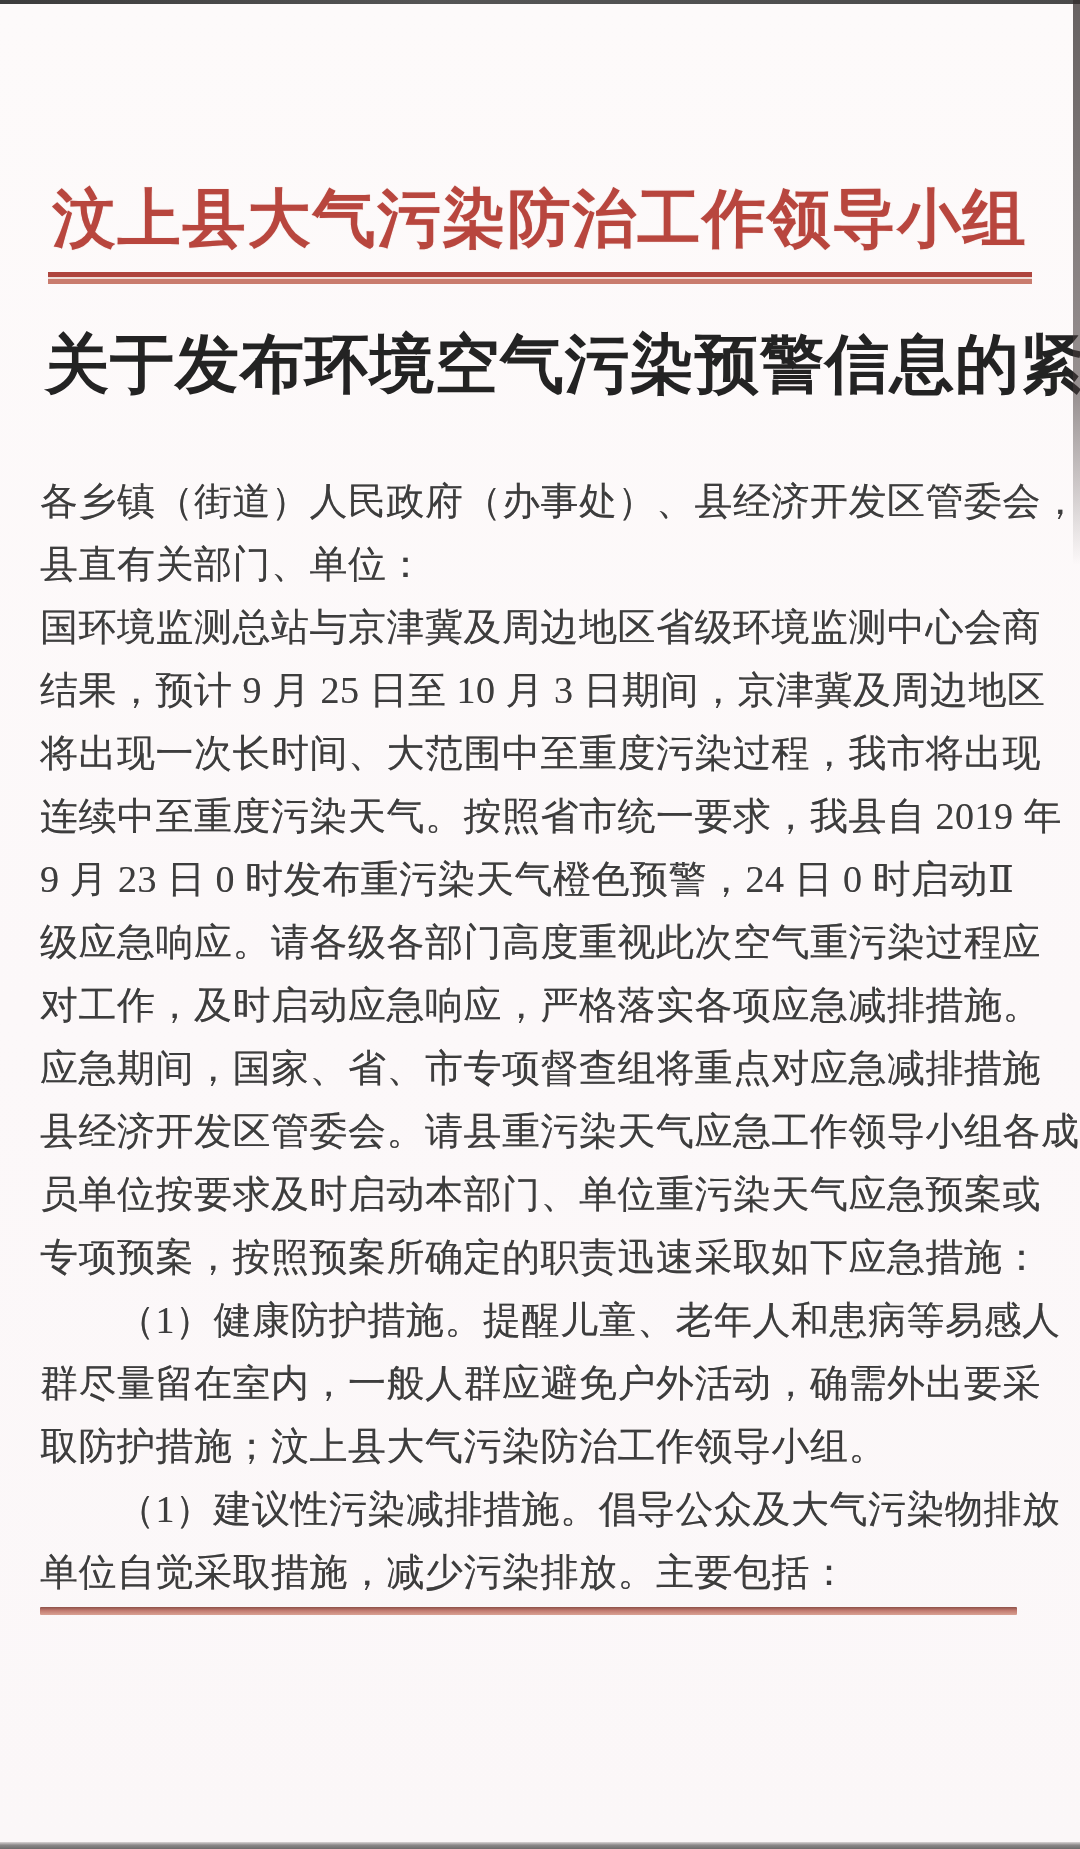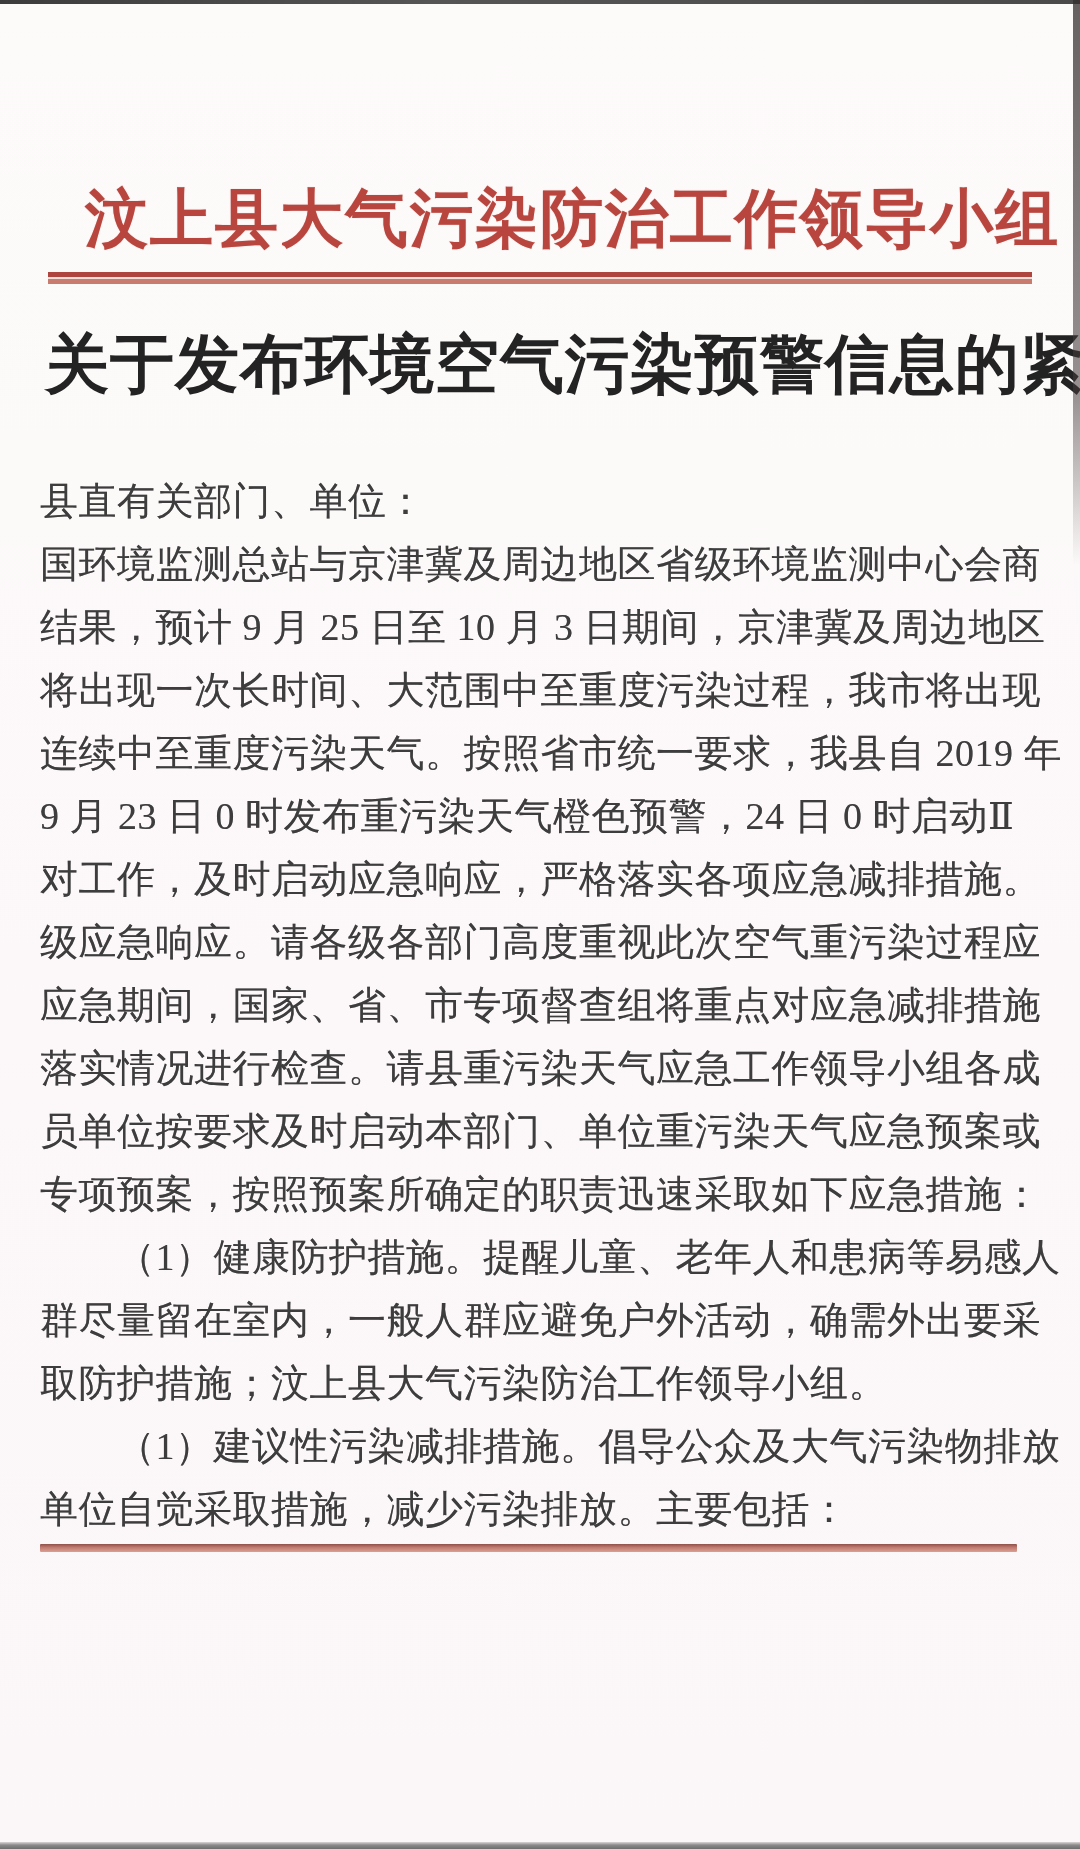--- a/index.html
+++ b/index.html
@@ -23,21 +23,21 @@
     position:absolute;bottom:0;left:0;width:100%;height:7px;
     background:linear-gradient(180deg,#d9d4d5 0%,#8a8888 45%,#6e6c6c 100%);
   }
   .right-shadow{
     position:absolute;top:0;right:0;width:7px;height:565px;
     background:linear-gradient(180deg,rgba(52,46,46,.75) 0%,rgba(70,60,60,.55) 70%,rgba(90,75,75,0) 100%);
   }
   
   .masthead{
     margin:186px 20px 0 20px;
-    text-align:right;
+    text-align:center;
     font-size:63px;line-height:66px;
     font-weight:bold;
     letter-spacing:2px;
     color:var(--masthead-red,#b8463e);
     text-shadow:0 0 1px rgba(184,70,62,.45);
     white-space:nowrap;
   }
   .masthead-rule{
     width:984px;margin:20px auto 0 auto;
   }
@@ -86,30 +86,31 @@
     <div class="masthead-rule">
       <div class="thick"></div>
       <div class="gap"></div>
       <div class="thin"></div>
     </div>
   </header>
 
   <h1 class="doc-title">关于发布环境空气污染预警信息的紧急通知</h1>
 
   <main class="body-block">
+      <div class="line">各乡镇（街道）人民政府（办事处）、县经济开发区管委会，</div>
       <div class="line">县直有关部门、单位：</div>
       <div class="line">国环境监测总站与京津冀及周边地区省级环境监测中心会商</div>
       <div class="line">结果，预计 9 月 25 日至 10 月 3 日期间，京津冀及周边地区</div>
       <div class="line">将出现一次长时间、大范围中至重度污染过程，我市将出现</div>
       <div class="line">连续中至重度污染天气。按照省市统一要求，我县自 2019 年</div>
       <div class="line">9 月 23 日 0 时发布重污染天气橙色预警，24 日 0 时启动Ⅱ</div>
+      <div class="line">级应急响应。请各级各部门高度重视此次空气重污染过程应</div>
       <div class="line">对工作，及时启动应急响应，严格落实各项应急减排措施。</div>
-      <div class="line">级应急响应。请各级各部门高度重视此次空气重污染过程应</div>
       <div class="line">应急期间，国家、省、市专项督查组将重点对应急减排措施</div>
-      <div class="line">落实情况进行检查。请县重污染天气应急工作领导小组各成</div>
+      <div class="line">县经济开发区管委会。请县重污染天气应急工作领导小组各成</div>
       <div class="line">员单位按要求及时启动本部门、单位重污染天气应急预案或</div>
       <div class="line">专项预案，按照预案所确定的职责迅速采取如下应急措施：</div>
       <div class="line">　　（1）健康防护措施。提醒儿童、老年人和患病等易感人</div>
       <div class="line">群尽量留在室内，一般人群应避免户外活动，确需外出要采</div>
       <div class="line">取防护措施；汶上县大气污染防治工作领导小组。</div>
       <div class="line">　　（1）建议性污染减排措施。倡导公众及大气污染物排放</div>
       <div class="line">单位自觉采取措施，减少污染排放。主要包括：</div>
     </main>
 
   <div class="footer-rule"></div>

